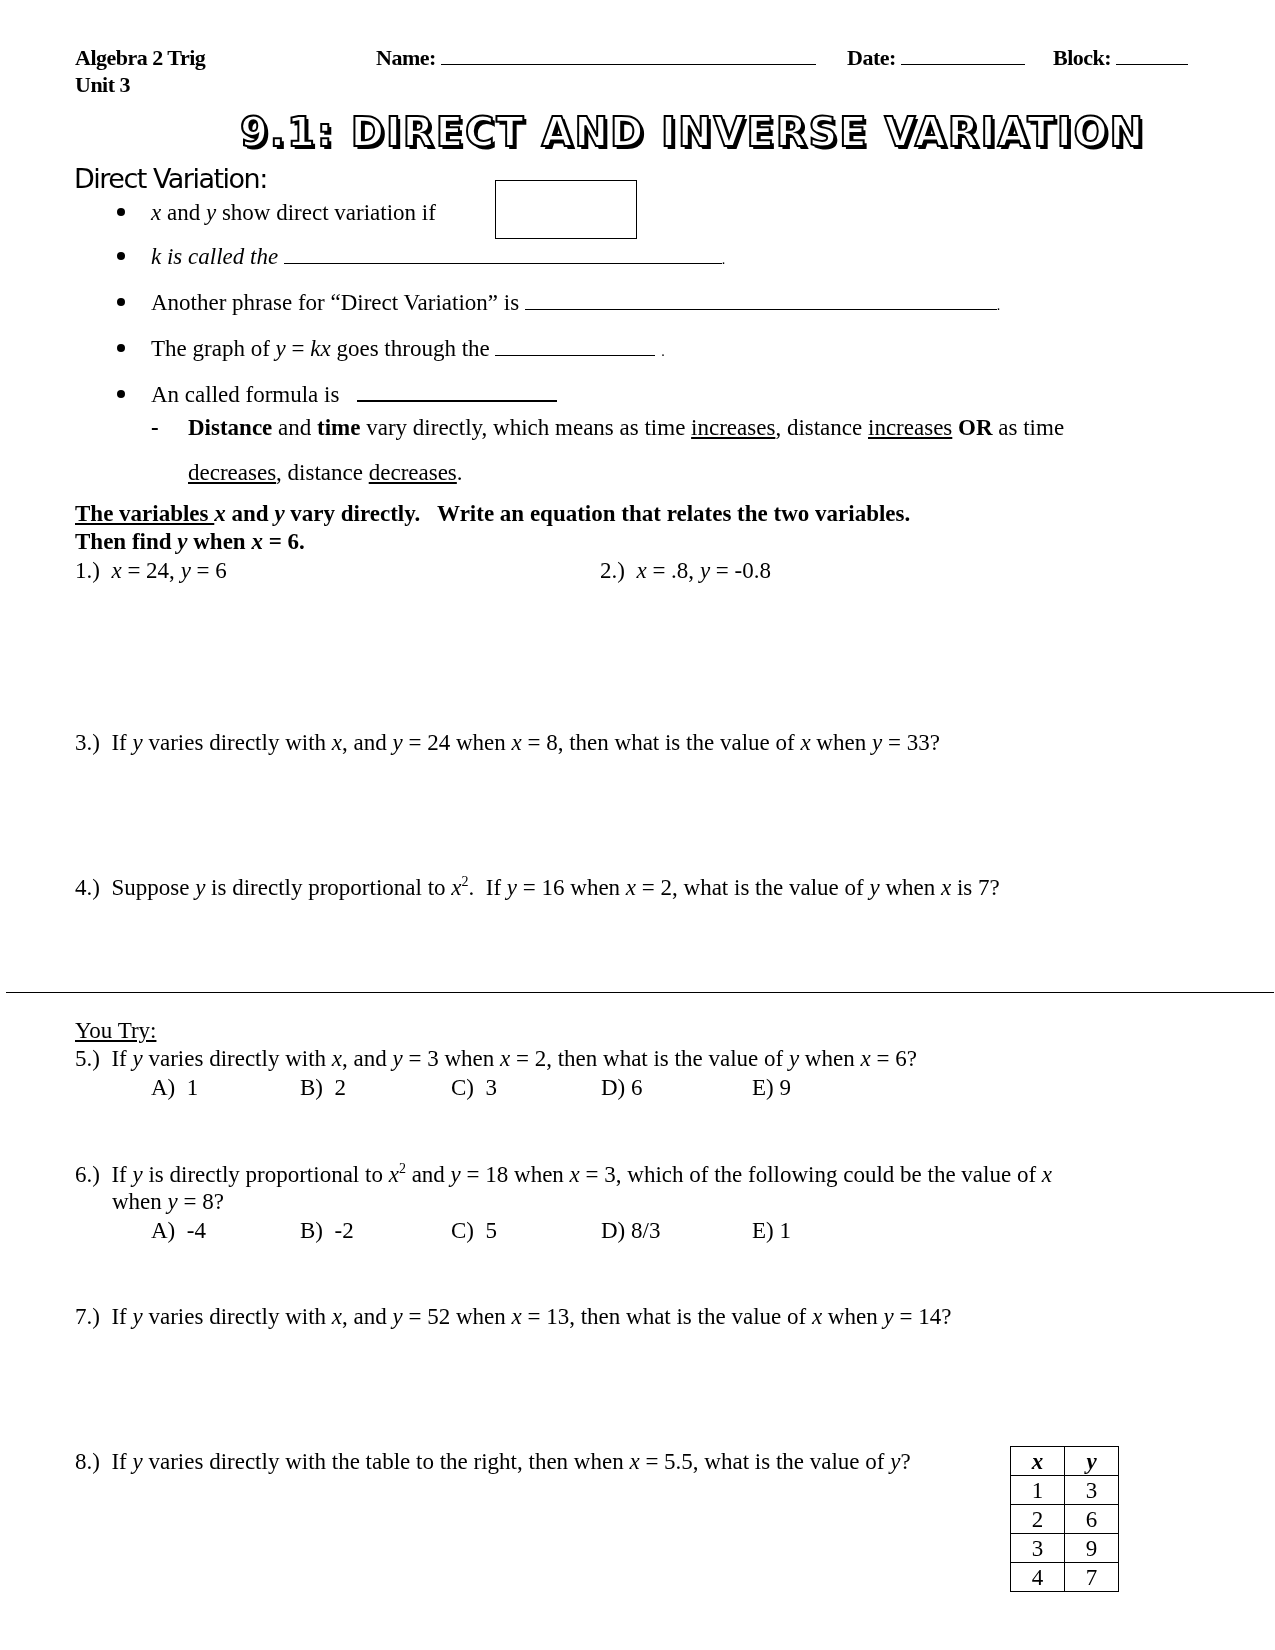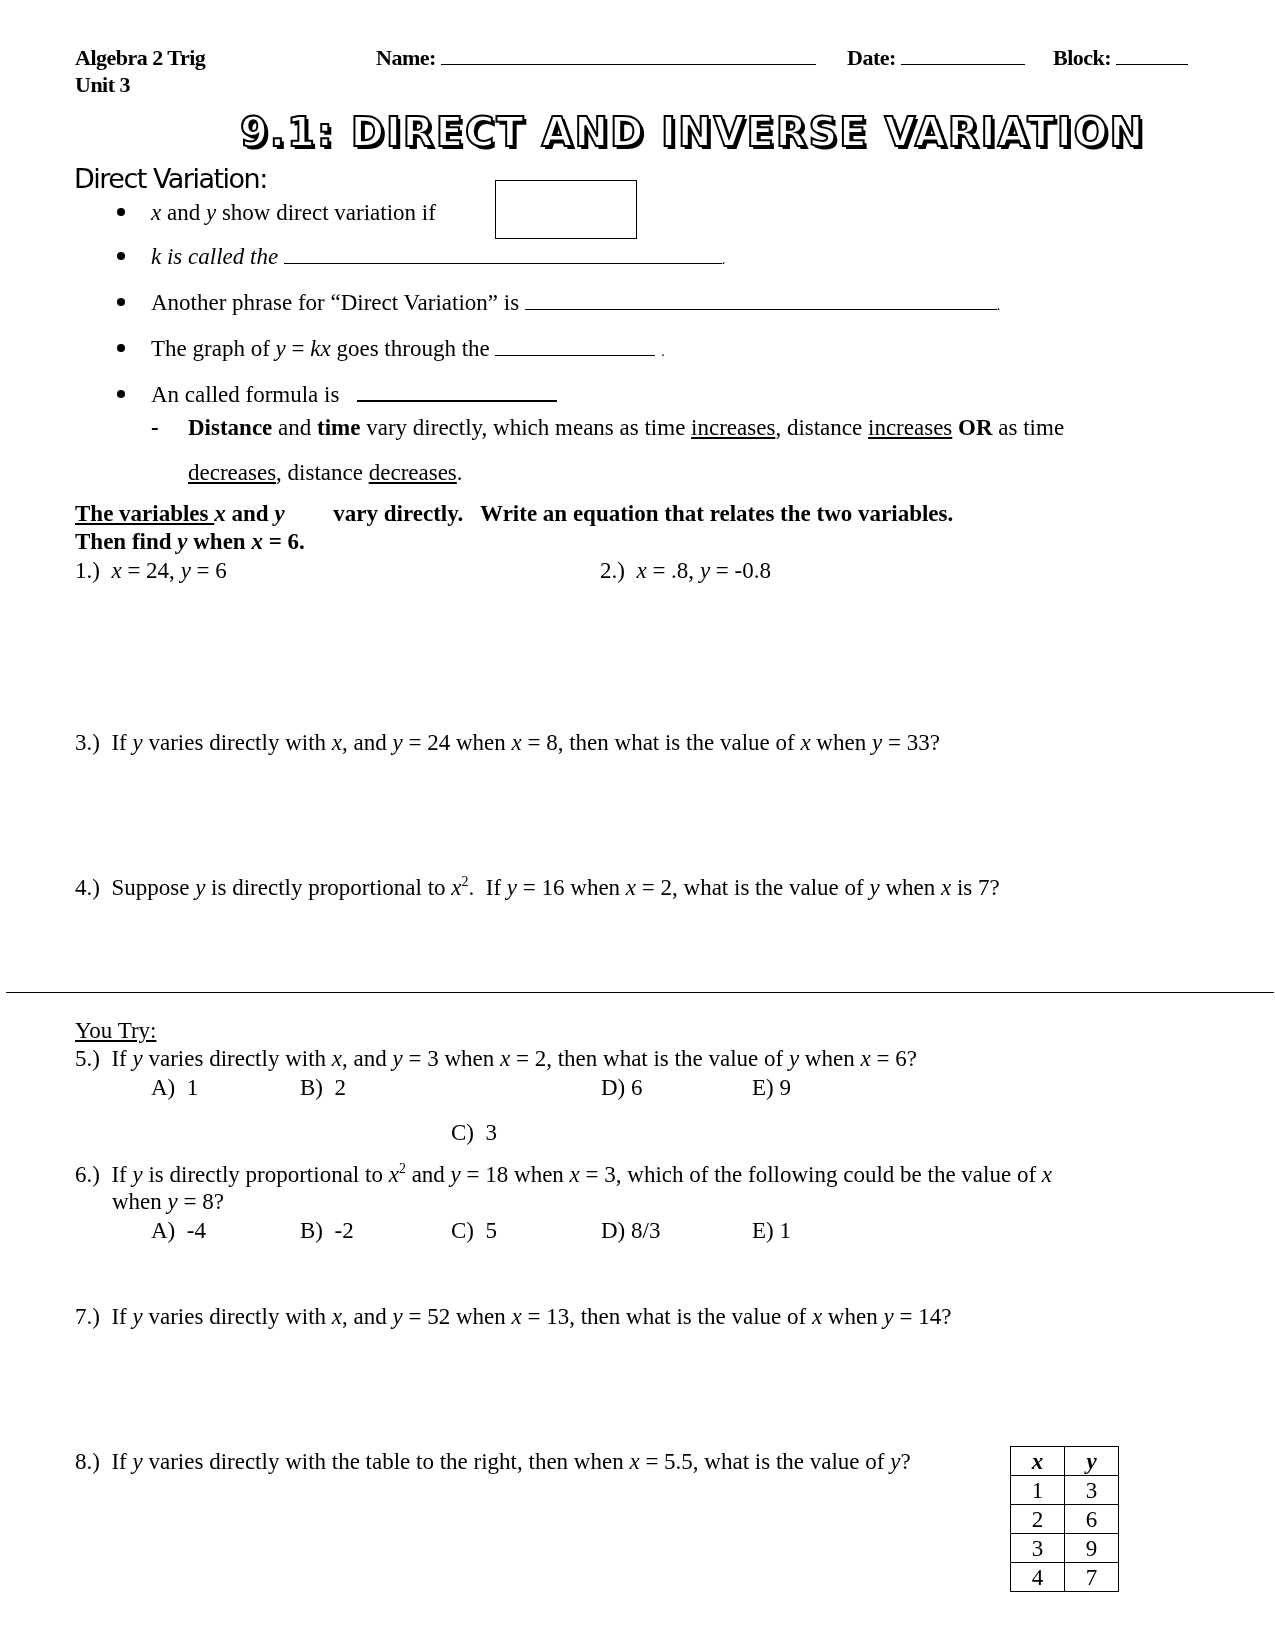--- a/index.html
+++ b/index.html
@@ -54,38 +54,38 @@
 <div class="bullet" style="left:117px;top:344px;"></div>
 <div class="abs" style="left:151px;top:337px;"><span style="white-space: pre;">The graph of </span><span class="i" style="white-space: pre;">y</span><span style="white-space: pre;"> = </span><span class="i" style="white-space: pre;">kx</span><span style="white-space: pre;"> goes through the</span> <span class="blank" style="width: 160px; white-space: pre;"></span> <span style="font-size: 14px; white-space: pre;">.</span></div>
 
 <div class="bullet" style="left:117px;top:390px;"></div>
 <div class="abs" style="left:151px;top:383px;"><span style="white-space: pre;">An called formula is</span><span class="blank" style="width: 200px; margin-left: 18px; border-bottom-width: 2.5px; white-space: pre;"></span></div>
 
 <div class="abs b" style="left:151px;top:416px;">-</div>
 <div class="abs" style="left:188px;top:416px;"><span class="b" style="white-space: pre;">Distance</span><span style="white-space: pre;"> and </span><span class="b" style="white-space: pre;">time</span><span style="white-space: pre;"> vary directly, which means as time </span><span class="u" style="white-space: pre;">increases</span><span style="white-space: pre;">, distance </span><span class="u" style="white-space: pre;">increases</span><span style="white-space: pre;"> </span><span class="b" style="white-space: pre;">OR</span><span style="white-space: pre;"> as time</span></div>
 <div class="abs" style="left:188px;top:445px;margin-top:16px;"><span class="u" style="white-space: pre;">decreases</span><span style="white-space: pre;">, distance </span><span class="u" style="white-space: pre;">decreases</span><span style="white-space: pre;">.</span></div>
 
-<div class="abs b" style="left:75px;top:502px;"><span style="white-space: pre; text-decoration: underline;">The variables </span><span class="i" style="white-space: pre;">x</span><span style="white-space: pre;"> and </span><span class="i" style="white-space: pre;">y</span><span style="white-space:pre;margin-left:43px;"> vary directly.   Write an equation that relates the two variables.</span></div>
+<div class="abs b" style="left:75px;top:502px;"><span style="white-space: pre; text-decoration: underline;">The variables </span><span class="i" style="white-space: pre;">x</span><span style="white-space: pre;"> and </span><span class="i" style="white-space: pre;">y</span><span style="white-space:pre;"> vary directly.   Write an equation that relates the two variables.</span></div>
 <div class="abs b" style="left:75px;top:530px;"><span style="white-space: pre;">Then find </span><span class="i" style="white-space: pre;">y</span><span style="white-space: pre;"> when </span><span class="i" style="white-space: pre;">x</span><span style="white-space: pre;"> = 6.</span></div>
 
 <div class="abs" style="left:75px;top:559px;"><span style="white-space: pre;">1.)</span>&nbsp; <span class="i" style="white-space: pre;">x</span><span style="white-space: pre;"> = 24, </span><span class="i" style="white-space: pre;">y</span><span style="white-space: pre;"> = 6</span></div>
 <div class="abs" style="left:600px;top:559px;"><span style="white-space: pre;">2.)</span>&nbsp; <span class="i" style="white-space: pre;">x</span><span style="white-space: pre;"> = .8, </span><span class="i" style="white-space: pre;">y</span><span style="white-space: pre;"> = -0.8</span></div>
 
 <div class="abs" style="left:75px;top:731px;"><span style="white-space: pre;">3.)</span>&nbsp; <span style="white-space: pre;">If </span><span class="i" style="white-space: pre;">y</span><span style="white-space: pre;"> varies directly with </span><span class="i" style="white-space: pre;">x</span><span style="white-space: pre;">, and </span><span class="i" style="white-space: pre;">y</span><span style="white-space: pre;"> = 24 when </span><span class="i" style="white-space: pre;">x</span><span style="white-space: pre;"> = 8, then what is the value of </span><span class="i" style="white-space: pre;">x</span><span style="white-space: pre;"> when </span><span class="i" style="white-space: pre;">y</span><span style="white-space: pre;"> = 33?</span></div>
 
 <div class="abs" style="left:75px;top:875px;"><span style="white-space: pre;">4.)</span>&nbsp; <span style="white-space: pre;">Suppose </span><span class="i" style="white-space: pre;">y</span><span style="white-space: pre;"> is directly proportional to </span><span class="i" style="white-space: pre;">x</span><sup style="font-size:14px;">2</sup><span style="white-space:pre;">.  If </span><span class="i" style="white-space: pre;">y</span><span style="white-space: pre;"> = 16 when </span><span class="i" style="white-space: pre;">x</span><span style="white-space: pre;"> = 2, what is the value of </span><span class="i" style="white-space: pre;">y</span><span style="white-space: pre;"> when </span><span class="i" style="white-space: pre;">x</span><span style="white-space: pre;"> is 7?</span></div>
 
 <div class="hr" style="top:992px;"></div>
 
 <div class="abs u" style="left:75px;top:1019px;">You Try:</div>
 
 <div class="abs" style="left:75px;top:1047px;"><span style="white-space: pre;">5.)</span>&nbsp; <span style="white-space: pre;">If </span><span class="i" style="white-space: pre;">y</span><span style="white-space: pre;"> varies directly with </span><span class="i" style="white-space: pre;">x</span><span style="white-space: pre;">, and </span><span class="i" style="white-space: pre;">y</span><span style="white-space: pre;"> = 3 when </span><span class="i" style="white-space: pre;">x</span><span style="white-space: pre;"> = 2, then what is the value of </span><span class="i" style="white-space: pre;">y</span><span style="white-space: pre;"> when </span><span class="i" style="white-space: pre;">x</span><span style="white-space: pre;"> = 6?</span></div>
 <div class="abs" style="left:151px;top:1076px;white-space:pre;">A)  1</div>
 <div class="abs" style="left:300px;top:1076px;white-space:pre;">B)  2</div>
-<div class="abs" style="left:451px;top:1076px;white-space:pre;margin-top:45px;">C)  3</div>
+<div class="abs" style="left:451px;top:1076px;white-space:pre;">C)  3</div>
 <div class="abs" style="left:601px;top:1076px;white-space:pre;">D) 6</div>
 <div class="abs" style="left:752px;top:1076px;white-space:pre;">E) 9</div>
 
 <div class="abs" style="left:75px;top:1162px;"><span style="white-space: pre;">6.)</span>&nbsp; <span style="white-space: pre;">If </span><span class="i" style="white-space: pre;">y</span><span style="white-space: pre;"> is directly proportional to </span><span class="i" style="white-space: pre;">x</span><sup style="font-size:14px;">2</sup><span style="white-space: pre;"> and </span><span class="i" style="white-space: pre;">y</span><span style="white-space: pre;"> = 18 when </span><span class="i" style="white-space: pre;">x</span><span style="white-space: pre;"> = 3, which of the following could be the value of </span><span class="i" style="white-space: pre;">x</span></div>
 <div class="abs" style="left:112px;top:1190px;"><span style="white-space: pre;">when </span><span class="i" style="white-space: pre;">y</span><span style="white-space: pre;"> = 8?</span></div>
 <div class="abs" style="left:151px;top:1219px;white-space:pre;">A)  -4</div>
 <div class="abs" style="left:300px;top:1219px;white-space:pre;">B)  -2</div>
 <div class="abs" style="left:451px;top:1219px;white-space:pre;">C)  5</div>
 <div class="abs" style="left:601px;top:1219px;white-space:pre;">D) 8/3</div>
 <div class="abs" style="left:752px;top:1219px;white-space:pre;">E) 1</div>

